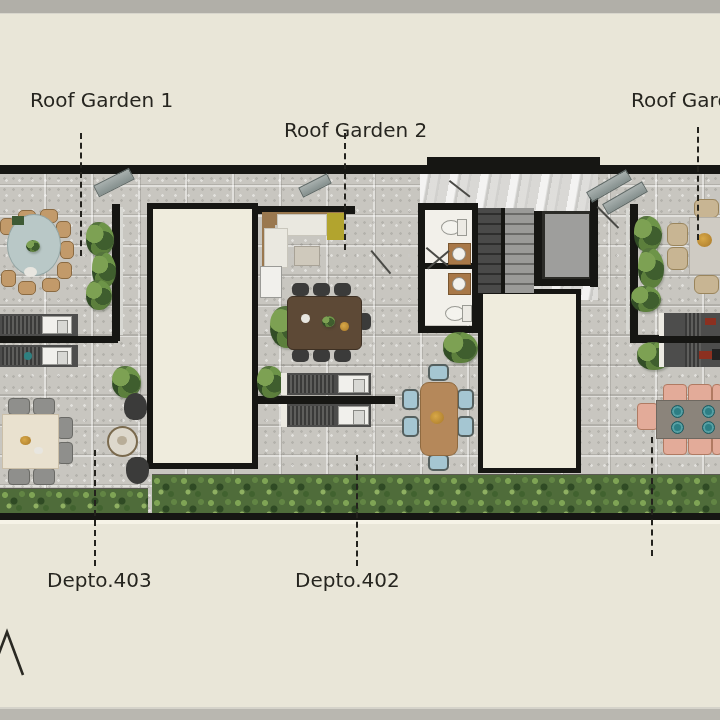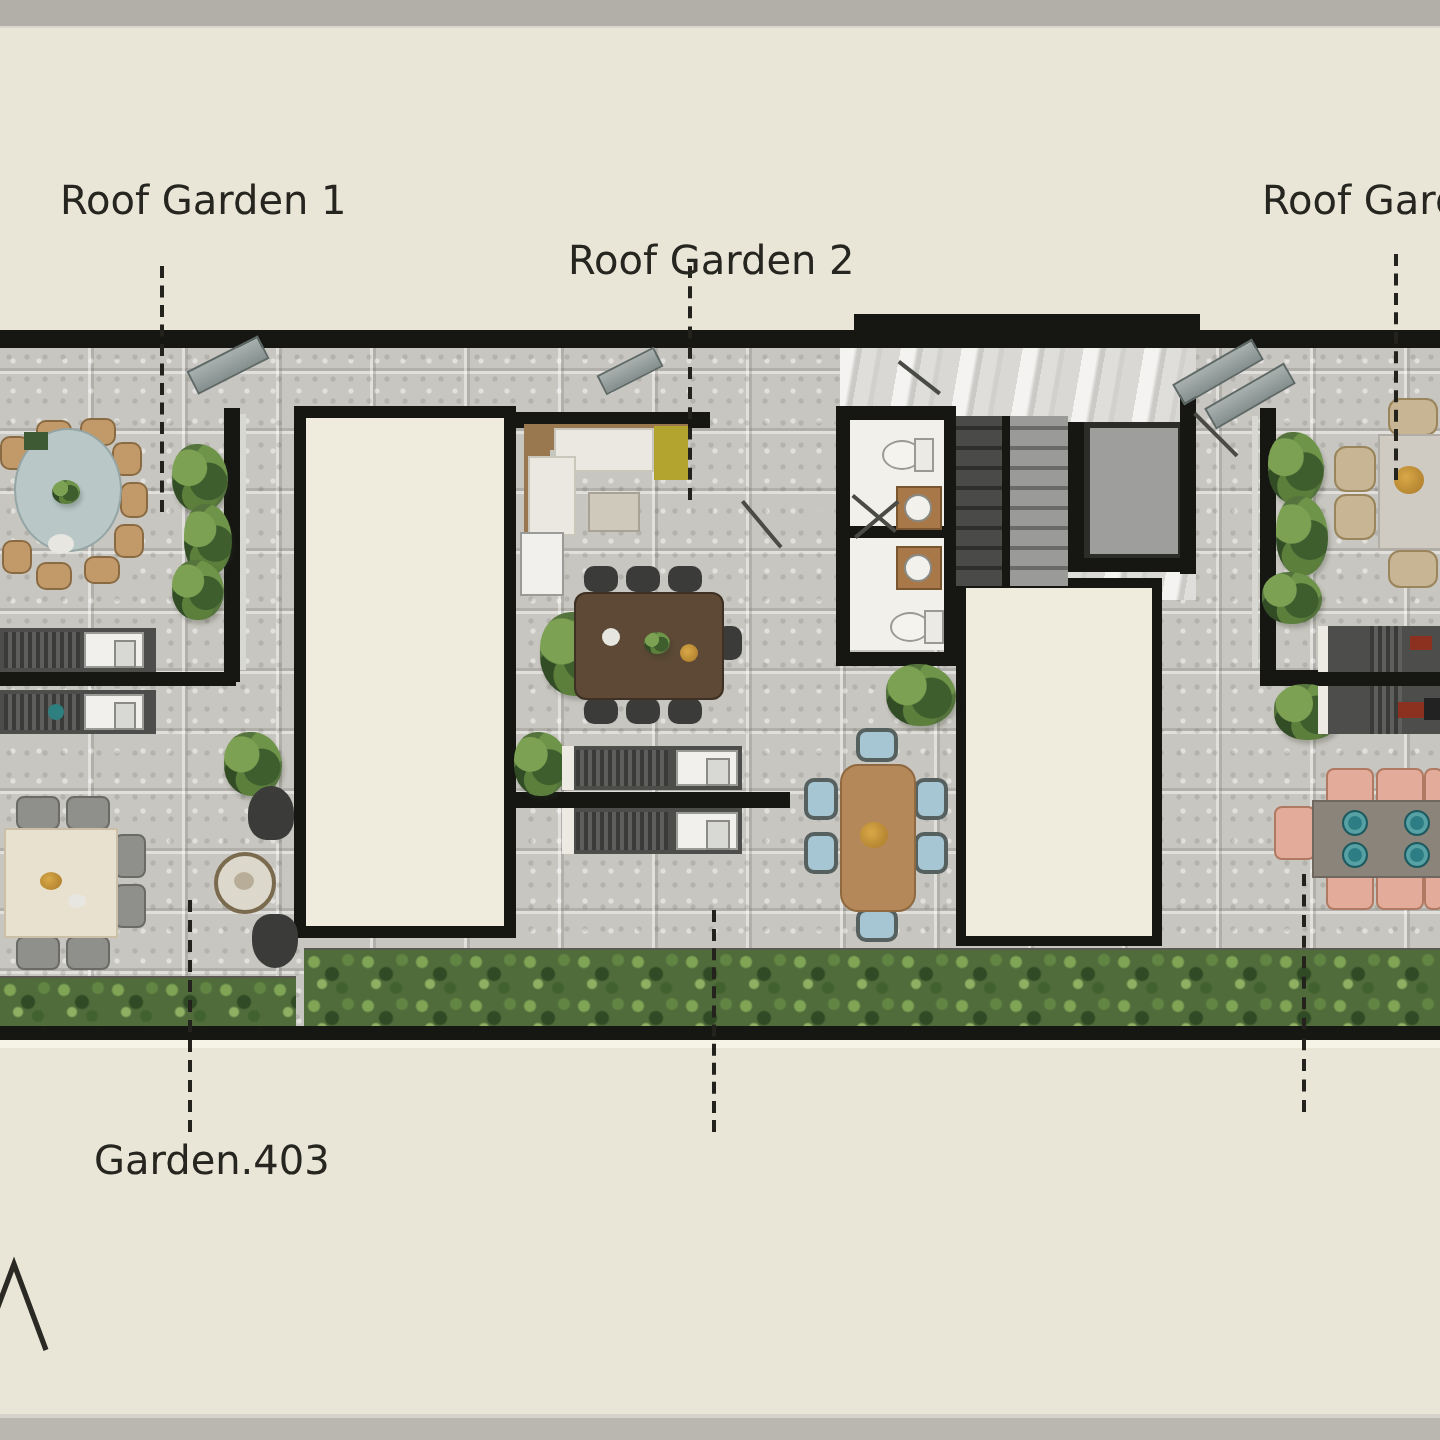--- a/index.html
+++ b/index.html
@@ -78,21 +78,22 @@
 
 <div id="canvas">
 
   <div class="abs strip-top"></div>
   <div class="abs strip-bottom"></div>
 
   <div class="abs lbl" style="left:30px;top:89px;">Roof Garden 1</div>
   <div class="abs lbl" style="left:284px;top:89px;margin-top:30px;">Roof Garden 2</div>
   <div class="abs lbl" style="left:631px;top:89px;">Roof Garden 3</div>
 
-  <div class="abs lbl" style="left:47px;top:569px;">Garden.403</div>
+  <div class="abs lbl" style="left:47px;top:569px;">Depto.403</div>
+  <div class="abs lbl" style="left:295px;top:569px;">Depto.402</div>
 
   <div class="abs leader" style="left:80px;top:133px;height:123px;"></div>
   <div class="abs leader" style="left:344px;top:133px;height:117px;"></div>
   <div class="abs leader" style="left:697px;top:127px;height:113px;"></div>
   <div class="abs leader" style="left:94px;top:450px;height:116px;"></div>
   <div class="abs leader" style="left:356px;top:455px;height:111px;"></div>
   <div class="abs leader" style="left:651px;top:437px;height:119px;"></div>
 
   <div class="abs concrete" style="left:0;top:173px;width:720px;height:341px;"></div>
   <div class="abs marble" style="left:420px;top:174px;width:178px;height:126px;"></div>

